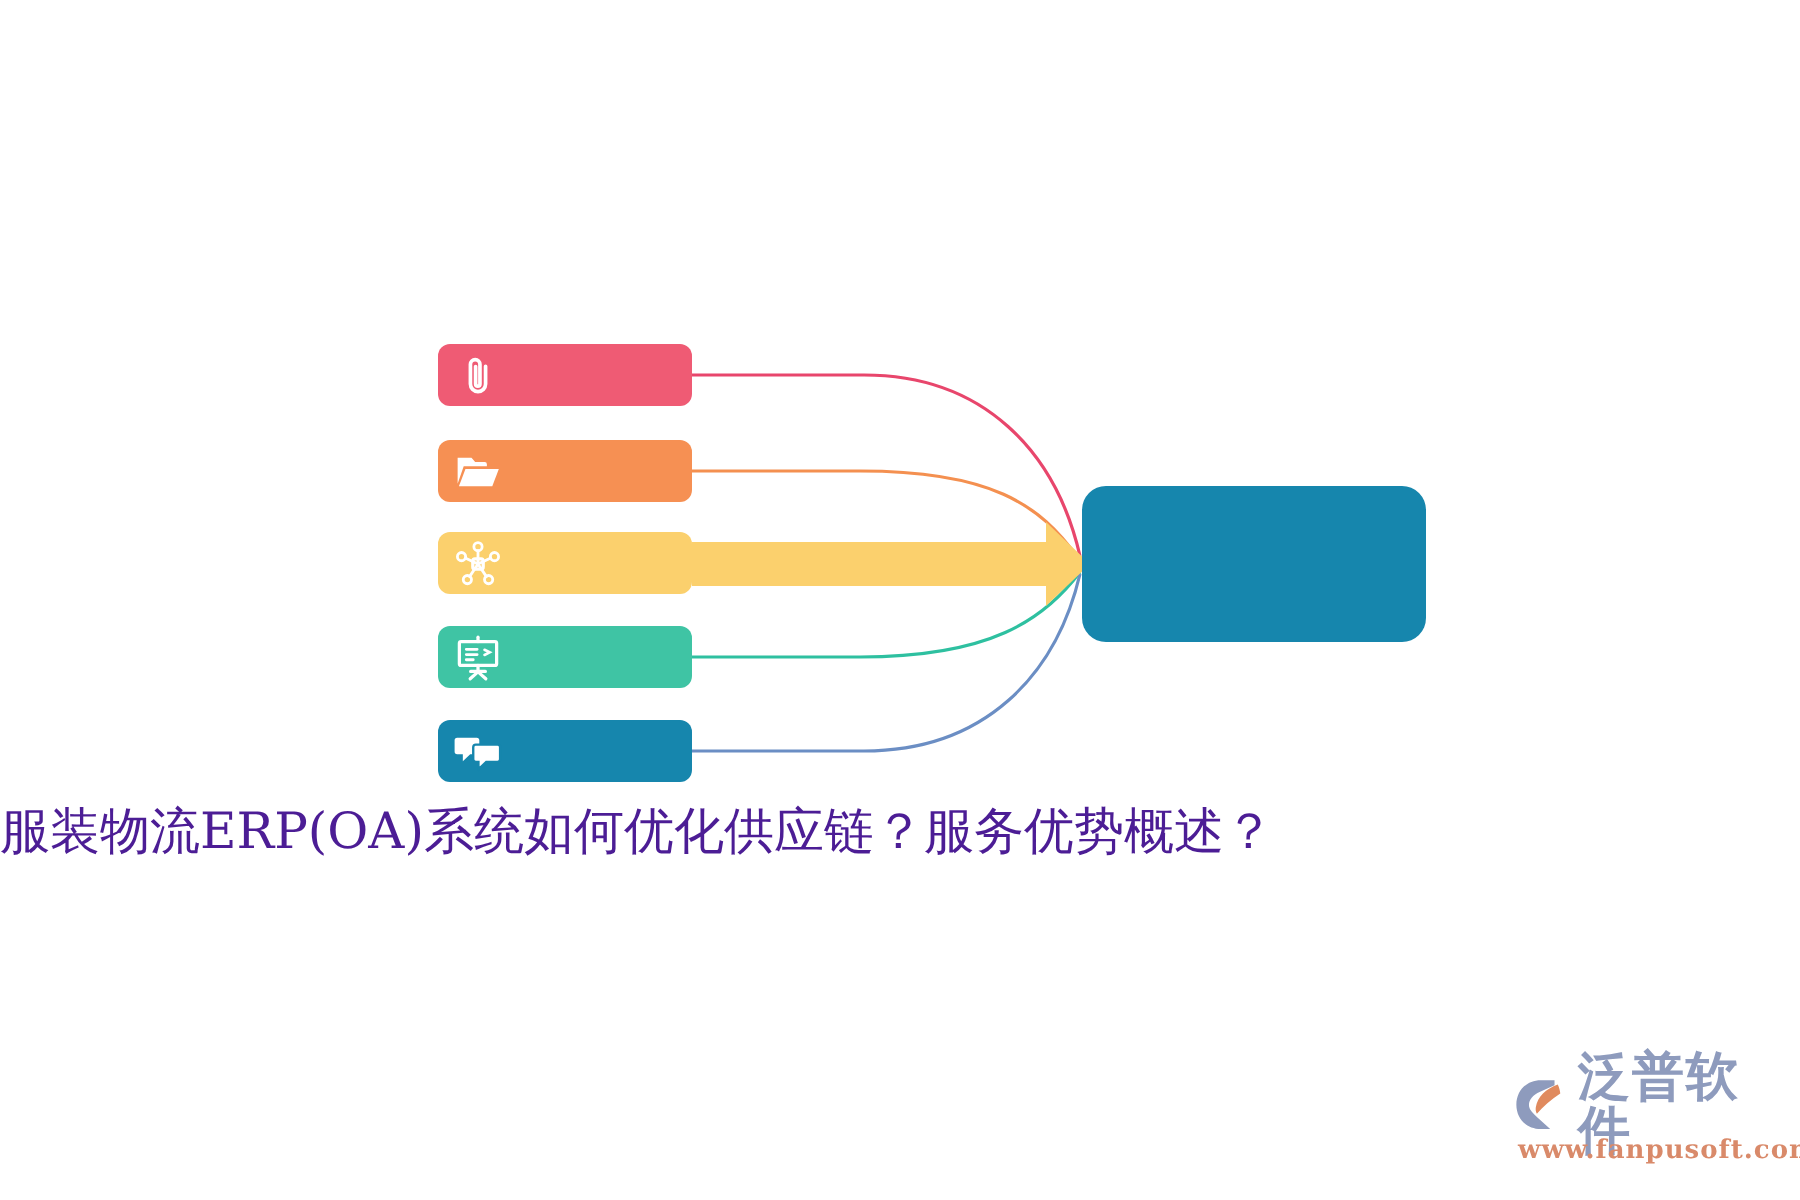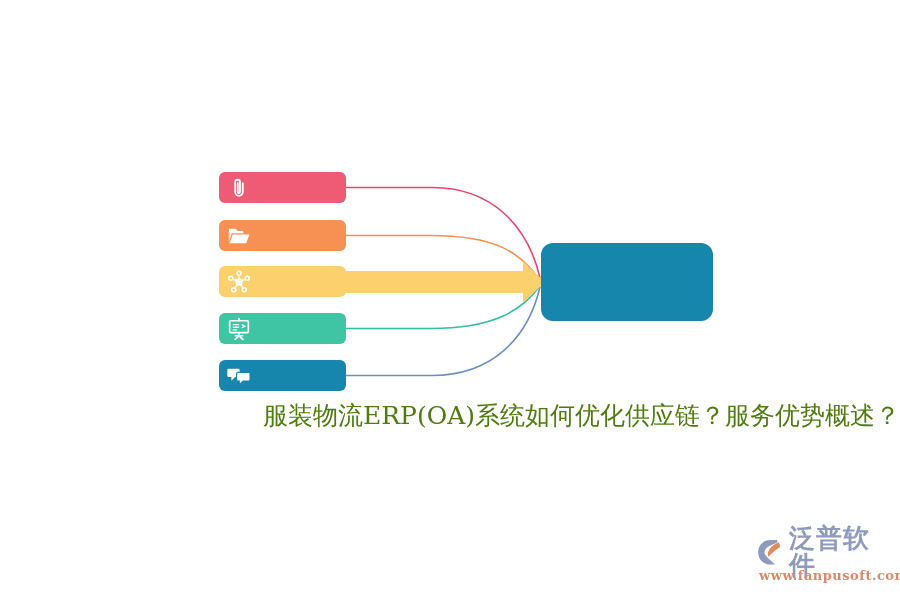--- a/index.html
+++ b/index.html
@@ -47,26 +47,26 @@
     top: 243px;
     width: 172px;
     height: 78px;
     border-radius: 12px;
   }
   #headline {
     position: absolute;
     left: 0px;
     top: 399px;
     width: 900px;
-    text-align: right;
+    text-align: left;
     font-family: "DejaVu Serif", "Liberation Serif", serif;
     font-size: 25px;
     line-height: 34px;
     letter-spacing: 0px;
-    color: #4d7c0f;
+    color: #4c1d95;
     white-space: nowrap;
   }
   #watermark {
     position: absolute;
     left: 757px;
     top: 537px;
     width: 136px;
     height: 48px;
   }
   #wm-row {

